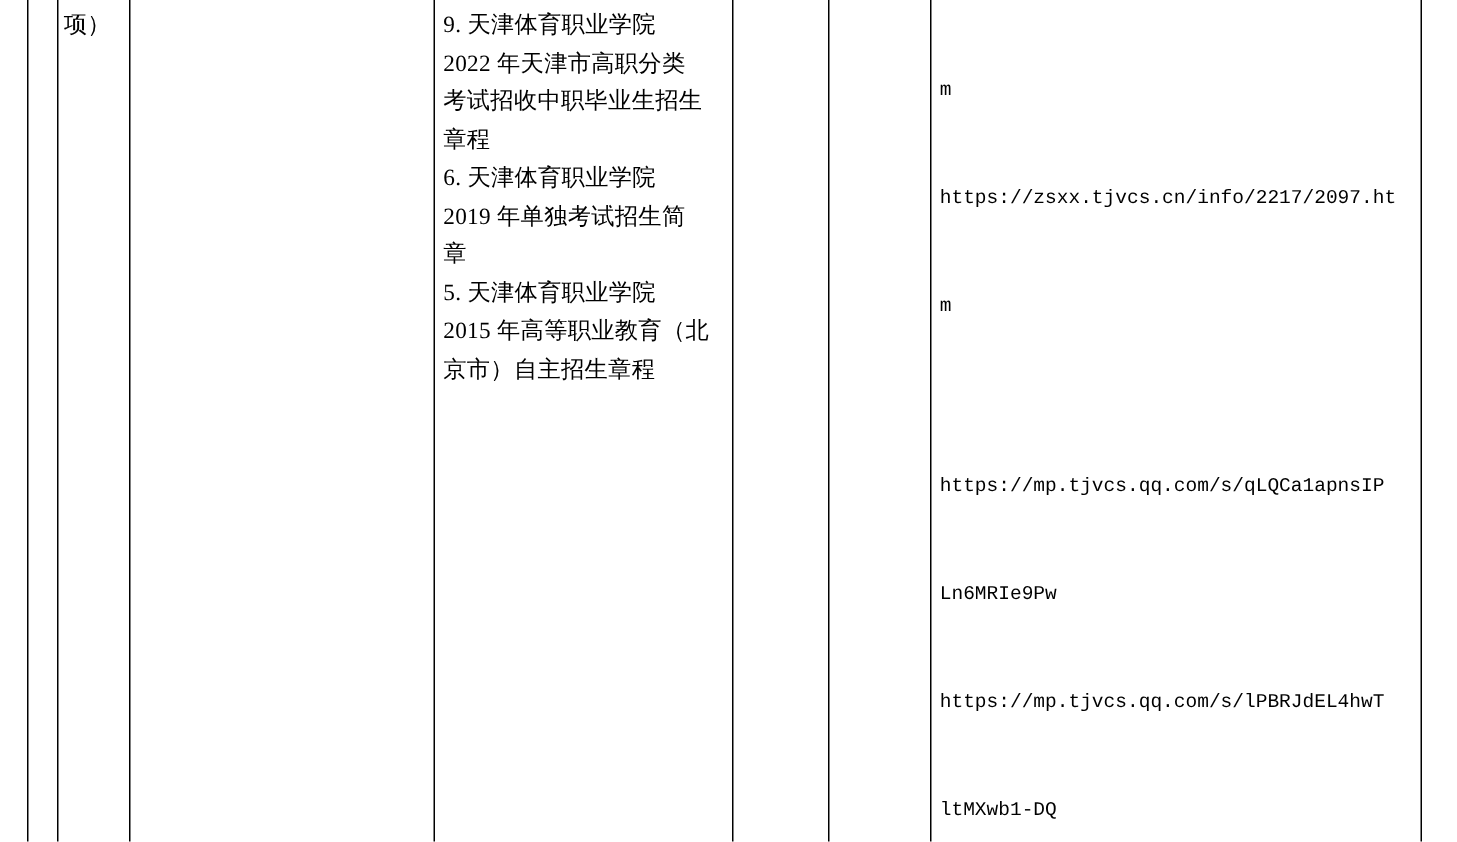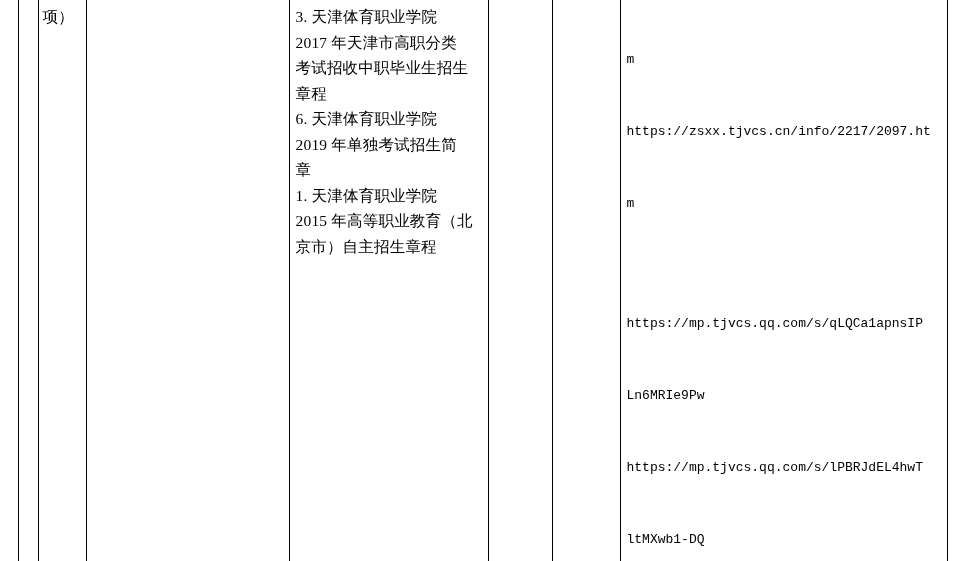--- a/index.html
+++ b/index.html
@@ -78,28 +78,28 @@
         <col class="c8">
     </colgroup>
     <tbody>
 
       <tr>
         <td class="blank" style="border-top:none;border-left:none;border-bottom:none;"></td>
         <td class="blank" style="border-top:none;"></td>
         <td class="cn" style="border-top:none;padding-left:4px;">项）</td>
         <td class="blank" style="border-top:none;"></td>
         <td class="cn" style="border-top:none;">
-          <span class="line">3. 天津体育职业学院</span>
-          <span class="line">2017 年天津市高职分类</span>
+          <span class="line">9. 天津体育职业学院</span>
+          <span class="line">2022 年天津市高职分类</span>
           <span class="line">考试招收中职毕业生招生</span>
           <span class="line">章程</span>
           <span class="line">6. 天津体育职业学院</span>
           <span class="line">2019 年单独考试招生简</span>
           <span class="line">章</span>
-          <span class="line">1. 天津体育职业学院</span>
+          <span class="line">5. 天津体育职业学院</span>
           <span class="line">2015 年高等职业教育（北</span>
           <span class="line">京市）自主招生章程</span>
         </td>
         <td class="blank" style="border-top:none;"></td>
         <td class="blank" style="border-top:none;"></td>
         <td class="mono" style="border-top:none;padding-top:0;">
           <span class="line">m</span>
           <span class="line">https://zsxx.tjvcs.cn/info/2217/2097.ht</span>
           <span class="line">m</span>
           <span class="line"></span>

